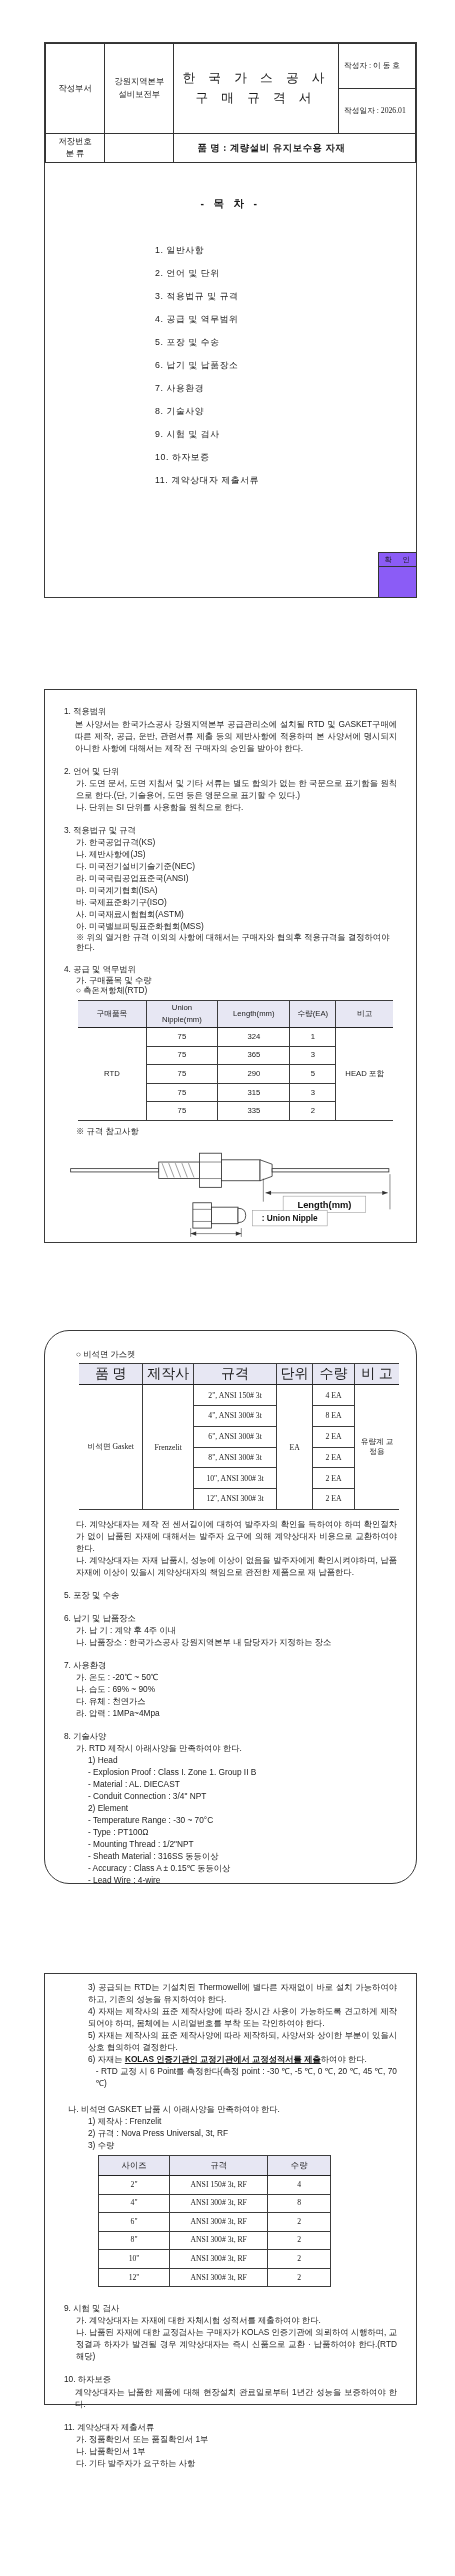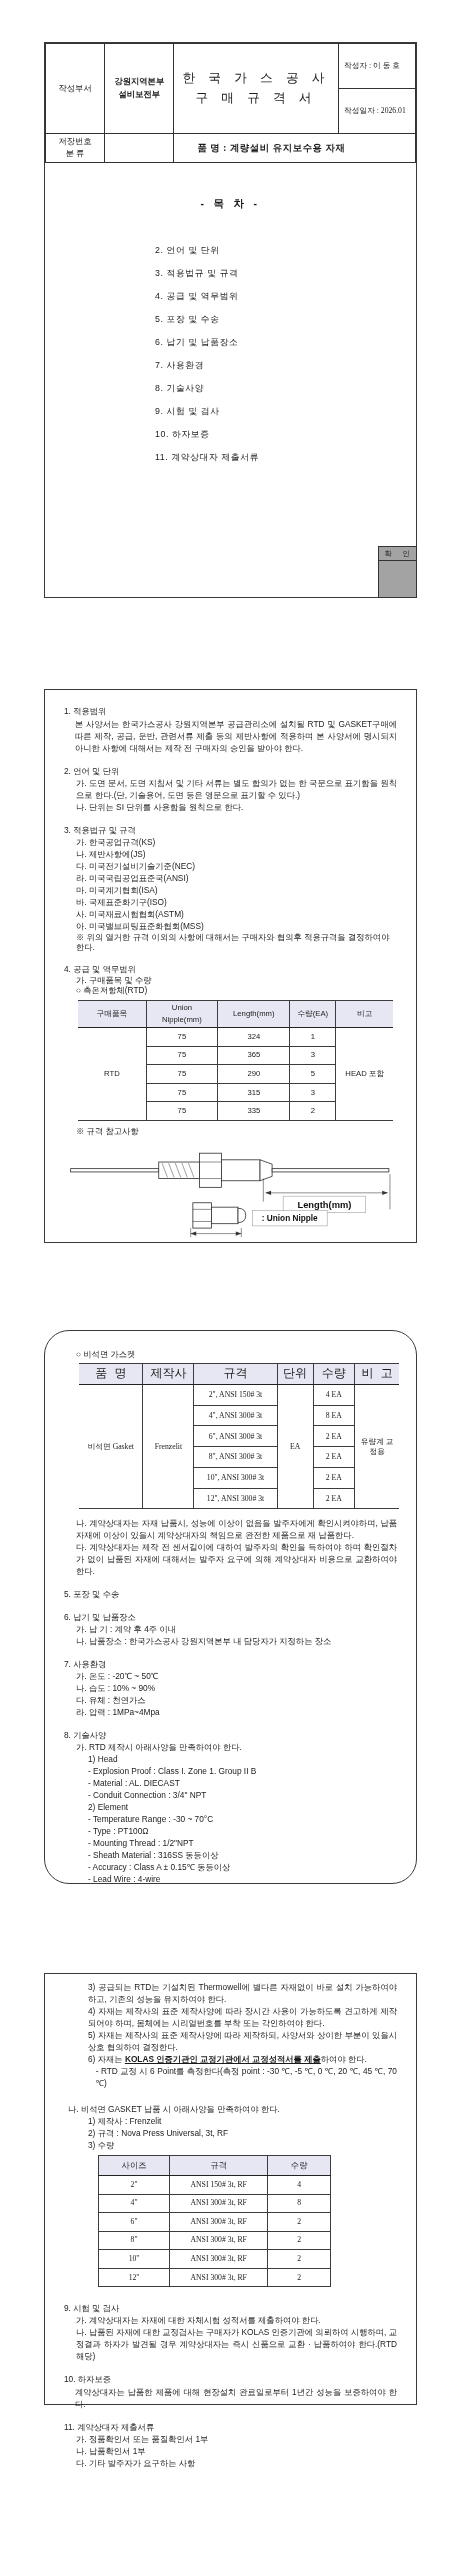--- a/index.html
+++ b/index.html
@@ -17,37 +17,37 @@
   .p4 { top:1973px; height:432px; }
   .content { padding:13.2px 19px; }
 
   
   table.hdr {
     border-collapse:collapse; width:100%; table-layout:fixed;
     font-family:"Liberation Serif", serif;
   }
   table.hdr td { border:0.8px solid #333; text-align:center; vertical-align:middle; padding:1.1px; }
   .hdr .c1 { width:56px; font-size:8.3px; }
-  .hdr .c2 { width:66px; font-size:8.3px;font-weight:bold; }
+  .hdr .c2 { width:66px; font-size:8.3px; }
   .hdr .c3 { width:161px; }
   .hdr .c4 { font-size:7.7px; text-align:left; padding-left:5.5px; height:22px; }
   .hdr .r1 { height:45px; }
   .hdr .r2 { height:29px; }
   .doc-title span { display:block; font-size:12.7px; font-weight:normal; letter-spacing:5px; line-height:1.55; }
   .two-line span { display:block; line-height:1.5; }
   .item-name { font-size:9.4px; font-weight:bold; text-align:left !important; padding-left:23px !important; letter-spacing:0.6px; }
 
   
   .toc-title { text-align:center; font-size:10.5px; letter-spacing:3.3px; margin-top:34px; font-weight:600; }
   .toc { margin:27.6px 0 0 110px; list-style:none; padding:0; }
   .toc li { line-height:23px; font-size:8.8px; letter-spacing:0.6px; }
 
   .confirm-box {
-    position:absolute; right:-1.1px; bottom:-1.1px; width:39px; height:52px;
-    border:0.8px solid #333; box-sizing:border-box; background:#a3a3a3;
+    position:absolute; right:-1.1px; bottom:-1.1px; width:39px; height:46px;
+    border:0.8px solid #333; box-sizing:border-box; background:#8b5cf6;
   }
   .confirm-box .lbl {
     display:block; border-bottom:0.8px solid #333; text-align:center;
     font-size:7.2px; letter-spacing:4.4px; padding:1.7px 0 1.7px 3.3px; box-sizing:border-box;
   }
 
   
   .sec { margin-top:11px; line-height:12px; }
   .sec-title { line-height:12px; }
   .body-par { margin:1.1px 0 0 11px; line-height:12px; text-align:justify; }
@@ -65,21 +65,21 @@
   table.dt th { background:#e7e7f3; font-weight:normal; border-bottom:0.8px solid #222; }
   table.dt tr > *:first-child { border-left:none; }
   table.dt tr > *:last-child  { border-right:none; }
 
   table.rtd { width:315px; margin-left:14.3px; }
   table.rtd th { height:22px; }
   table.rtd td { height:15.4px; font-size:7.7px; }
   .rtd .cw1{width:71px}.rtd .cw2{width:71px}.rtd .cw3{width:71px}.rtd .cw4{width:45px}.rtd .cw5{width:58px}
 
   table.gas { width:320px; margin-left:15.4px; font-family:"Liberation Serif", serif; }
-  table.gas th { height:17.6px; font-size:12px;font-family:Liberation Mono, monospace; }
+  table.gas th { height:17.6px; font-size:14px; }
   table.gas td { height:17.6px; }
   .gas .cw1{width:65px}.gas .cw2{width:49px}.gas .cw3{width:88px}.gas .cw4{width:34px}.gas .cw5{width:40px}.gas .cw6{width:45px}
 
   table.size { width:233px; margin-left:34px; font-family:"Liberation Serif", serif;
                border:0.8px solid #222; }
   table.size th { height:16.5px; font-size:8.3px; }
   table.size td { height:15.4px; }
   table.size tr > *:first-child { border-left:0.6px solid #3c3c3c; }
   table.size tr > *:last-child  { border-right:0.6px solid #3c3c3c; }
   .size .cw1{width:71px}.size .cw2{width:100px}.size .cw3{width:62px}
@@ -114,20 +114,21 @@
         <span>분      류</span>
       </td>
       <td class="c2"></td>
       <td class="item-name" colspan="2">품 명 : 계량설비 유지보수용 자재</td>
     </tr>
   </tbody>
     </table>
 
   <div class="toc-title">- 목        차 -</div>
   <ol class="toc">
+    <li>1. 일반사항</li>
     <li>2. 언어 및 단위</li>
     <li>3. 적용법규 및 규격</li>
     <li>4. 공급 및 역무범위</li>
     <li>5. 포장 및 수송</li>
     <li>6. 납기 및 납품장소</li>
     <li>7. 사용환경</li>
     <li>8. 기술사양</li>
     <li>9. 시험 및 검사</li>
     <li>10. 하자보증</li>
     <li>11. 계약상대자 제출서류</li>
@@ -309,43 +310,43 @@
           <td>2 EA</td>
         </tr>
         <tr>
           <td>12", ANSI 300# 3t</td>
           <td>2 EA</td>
         </tr>
       </tbody>
     </table>
 
     <ul class="lst" style="margin-top:7.7px;">
-      <li>나. 계약상대자는 자재 납품시, 성능에 이상이 없음을 발주자에게 확인시켜야하며, 납품자재에 이상이 있을시 계약상대자의 책임으로 완전한 제품으로 재 납품한다.</li>
       <li>
         <span>다. 계약상대자는 </span><span class="u">제작 전 센서길이에 대하여 발주자의 확인을 득하여야 하며</span><span> 확인절차가 없이 납품된 자재에 대해서는 발주자 요구에 의해 계약상대자 비용으로 교환하여야 한다.</span>
       </li>
+      <li>나. 계약상대자는 자재 납품시, 성능에 이상이 없음을 발주자에게 확인시켜야하며, 납품자재에 이상이 있을시 계약상대자의 책임으로 완전한 제품으로 재 납품한다.</li>
     </ul>
 
     <div class="sec">
       <div class="sec-title">5. 포장 및 수송</div>
     </div>
 
     <div class="sec">
       <div class="sec-title">6. 납기 및 납품장소</div>
       <ul class="lst">
         <li>가. 납    기 : 계약 후 4주 이내</li>
         <li>나. 납품장소 : 한국가스공사 강원지역본부 내 담당자가 지정하는 장소</li>
       </ul>
     </div>
 
     <div class="sec">
       <div class="sec-title">7. 사용환경</div>
       <ul class="lst">
         <li>가. 온도 : -20℃ ~ 50℃</li>
-        <li>나. 습도 : 10% ~ 90%</li>
+        <li>나. 습도 : 69% ~ 90%</li>
         <li>다. 유체 : 천연가스</li>
         <li>라. 압력 : 1MPa~4Mpa</li>
       </ul>
     </div>
 
     <div class="sec">
       <div class="sec-title">8. 기술사양</div>
       <ul class="lst">
         <li>가. RTD 제작시 아래사양을 만족하여야 한다.</li>
       </ul>

